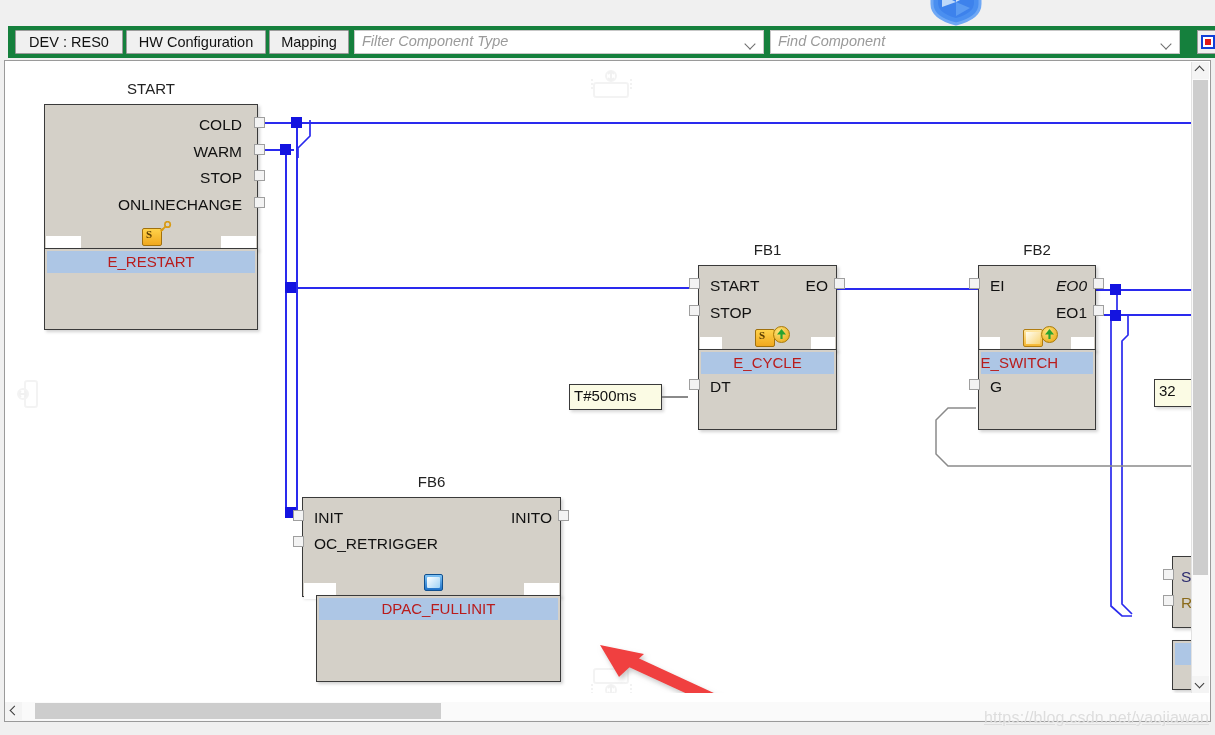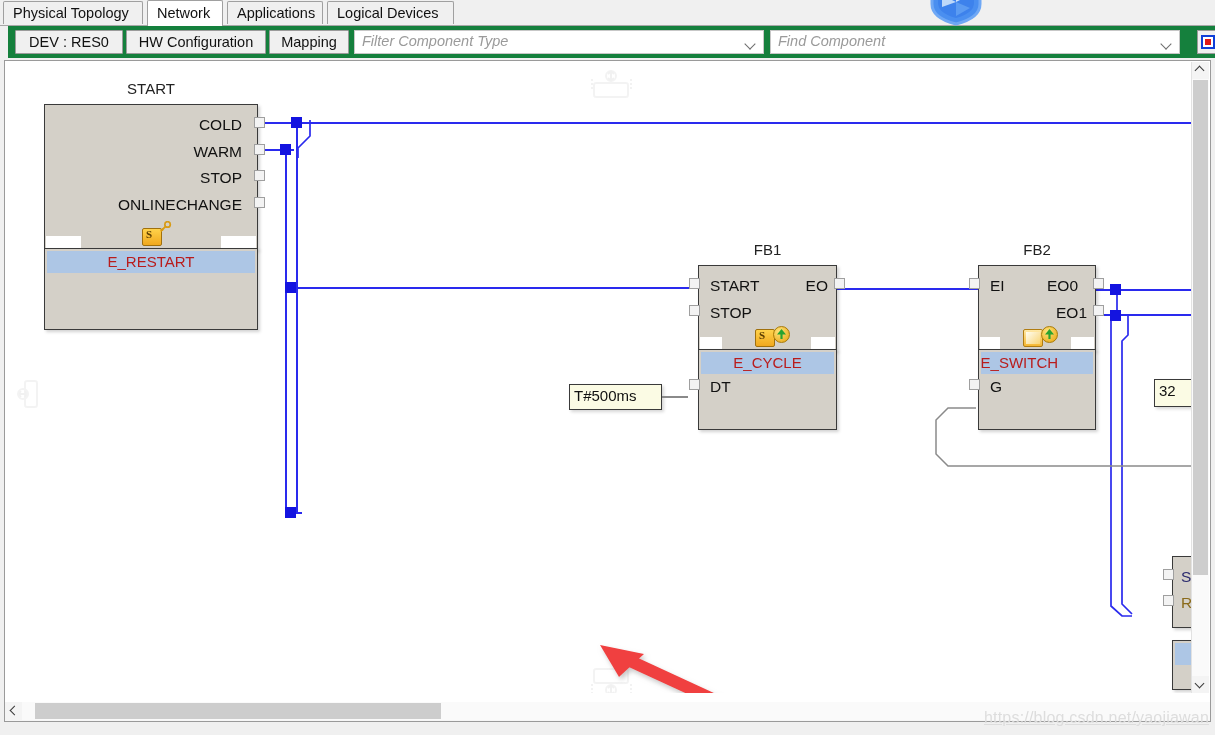--- a/index.html
+++ b/index.html
@@ -189,26 +189,20 @@
   #wm{
     position:absolute;right:6px;bottom:8px;
     font-size:16px;color:#dddddd;letter-spacing:.2px;white-space:nowrap;text-decoration:underline;
   }
 </style>
 </head>
 <body>
 
 <div id="app">
 
-  <div id="tabbar">
-    <div class="tab" style="left:3px;width:140px;">Physical Topology</div>
-    <div class="tab active" style="left:147px;width:76px;">Network</div>
-    <div class="tab" style="left:227px;width:96px;">Applications</div>
-    <div class="tab" style="left:327px;width:127px;">Logical Devices</div>
-  </div>
 
   <div class="shieldwrap">
     <svg width="76" height="44" viewBox="0 0 76 44">
       <path d="M14,2 L62,2 L62,22 Q62,36 38,42 Q14,36 14,22 Z" fill="#4a8ff0" stroke="#6fa8f5" stroke-width="3"></path>
       <path d="M20,6 L56,6 L56,21 Q56,31 38,36 Q20,31 20,21 Z" fill="#3d82ec"></path>
       <path d="M38,8 L52,13 L38,20 Z" fill="#cfe3fb"></path>
       <path d="M38,20 L24,13 L24,25 Z" fill="#bdd8f9"></path>
       <path d="M38,20 L52,26 L38,34 Z" fill="#5c9cf2"></path>
     </svg>
   </div>
@@ -376,32 +370,54 @@
         <div class="ico orange" style="left:45px;top:64px;"></div>
         <div class="greenball" style="left:63px;top:61px;"></div>
 
         <div class="fbbody" style="top:84px;width:118px;height:81px;">
           <div class="fbtype" style="text-align:left;">E_SWITCH</div>
         </div>
 
         <div class="pin" style="left:12px;top:14px;">EI</div>
         <div class="pinbox" style="left:-9px;top:13px;"></div>
 
-        <div class="pin out" style="right:18px;top:14px;width:95px;">EO0</div>
+        <div class="pin out" style="right:9px;top:14px;width:95px;font-style:italic;">EO0</div>
         <div class="pinbox" style="left:115px;top:13px;"></div>
 
         <div class="pin out" style="right:9px;top:41px;width:95px;">EO1</div>
         <div class="pinbox" style="left:115px;top:40px;"></div>
 
         <div class="pin" style="left:12px;top:115px;">G</div>
         <div class="pinbox" style="left:-9px;top:114px;"></div>
       </div>
 
       <div class="lit" style="left:1148px;top:317px;width:38px;height:28px;">32</div>
 
+      <div class="fb" style="left:296px;top:435px;width:259px;height:185px;">
+        <div class="fbname">FB6</div>
+
+        <div class="fbhead" style="width:259px;height:100px;"></div>
+        <div class="notch" style="left:2px;top:86px;width:32px;height:16px;"></div>
+        <div class="notch" style="left:222px;top:86px;width:35px;height:16px;"></div>
+
+        <div class="ico blue" style="left:122px;top:77px;"></div>
+
+        <div class="fbbody" style="left:14px;top:98px;width:245px;height:87px;">
+          <div class="fbtype">DPAC_FULLINIT</div>
+        </div>
+
+        <div class="pin" style="left:12px;top:14px;">INIT</div>
+        <div class="pinbox" style="left:-9px;top:13px;"></div>
+
+        <div class="pin" style="left:12px;top:40px;">OC_RETRIGGER</div>
+        <div class="pinbox" style="left:-9px;top:39px;"></div>
+
+        <div class="pin out" style="right:9px;top:14px;width:230px;">INITO</div>
+        <div class="pinbox" style="left:256px;top:13px;"></div>
+      </div>
 
       <div class="fb" style="left:1166px;top:494px;width:60px;height:72px;">
         <div class="fbhead" style="width:60px;height:72px;"></div>
         <div class="pin" style="left:9px;top:14px;color:#2b2b6e;">S</div>
         <div class="pinbox" style="left:-9px;top:13px;"></div>
         <div class="pin" style="left:9px;top:40px;color:#8a6a1a;">R</div>
         <div class="pinbox" style="left:-9px;top:39px;"></div>
       </div>
 
       <div class="fb" style="left:1166px;top:578px;width:60px;height:50px;">

